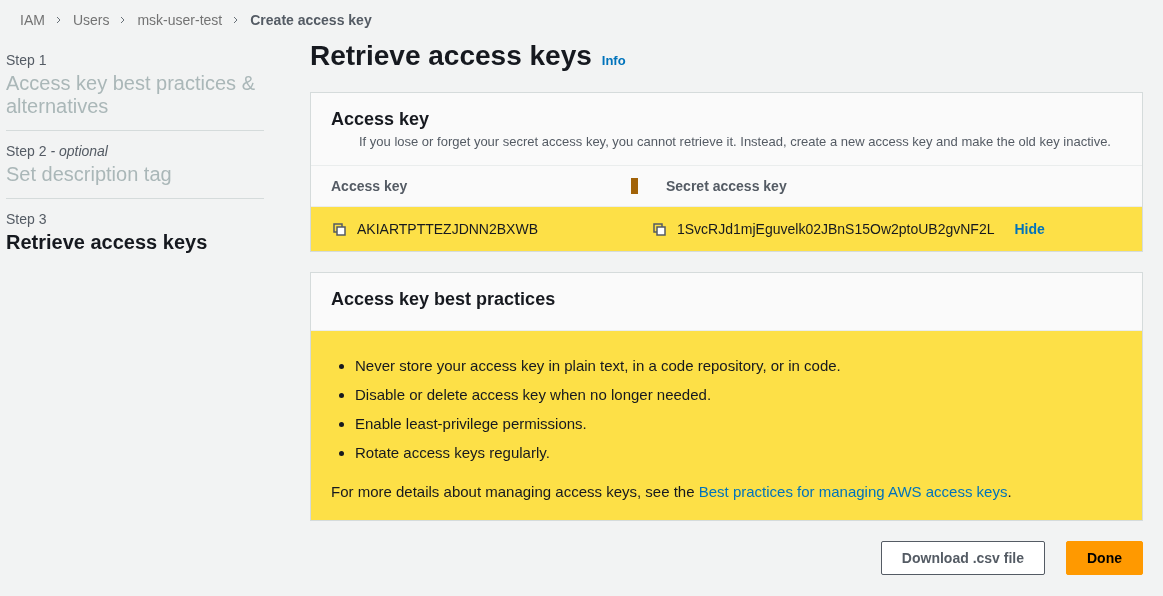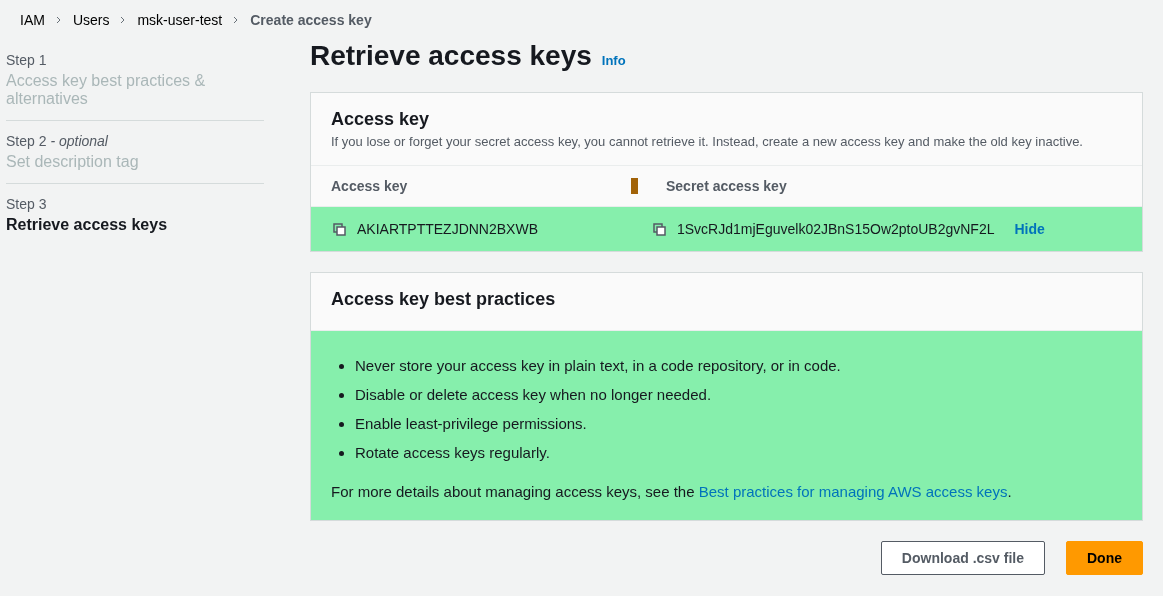--- a/index.html
+++ b/index.html
@@ -19,21 +19,21 @@
       min-height: 596px;
     }
     .breadcrumb {
       padding: 12px 20px;
       display: flex;
       align-items: center;
       gap: 10px;
       font-size: 14px;
     }
     .breadcrumb-link {
-      color: #000000;
+      color: #737373;
       cursor: pointer;
     }
     .breadcrumb-current {
       color: #545b64;
       font-weight: 700;
     }
     .breadcrumb-sep {
       color: #687078;
       display: inline-flex;
       align-items: center;
@@ -60,21 +60,21 @@
     .step-label {
       color: #545b64;
       font-size: 14px;
       margin-bottom: 4px;
     }
     .step-optional {
       font-style: italic;
     }
     .step-title {
       color: #aab7b8;
-      font-size: 16px;
+      font-size: 20px;
     }
     .step.active .step-title {
       color: #16191f;
       font-weight: 700;
     }
     .content {
       flex: 1;
       padding: 0 20px 20px 40px;
     }
     .page-header {
@@ -88,37 +88,38 @@
       font-weight: 700;
       color: #16191f;
     }
     .info-link {
       color: #0073bb;
       font-size: 13px;
       font-weight: 700;
       cursor: pointer;
     }
     .panel {
-      background: #86efac;
+      background: #fde047;
       border: 1px solid #d5dbdb;
       margin-bottom: 20px;
     }
     .panel-header {
       padding: 16px 20px;
       background: #fafafa;
       border-bottom: 1px solid #eaeded;
     }
     .panel-title {
       font-size: 18px;
       font-weight: 700;
       margin-bottom: 4px;
     }
     .panel-desc {
       font-size: 13px;
       color: #545b64;
+      margin-left: 28px;
     }
     .key-table-header {
       display: flex;
       padding: 12px 20px;
       background: #fafafa;
       border-bottom: 1px solid #eaeded;
     }
     .key-col-1 {
       width: 300px;
       font-size: 14px;

